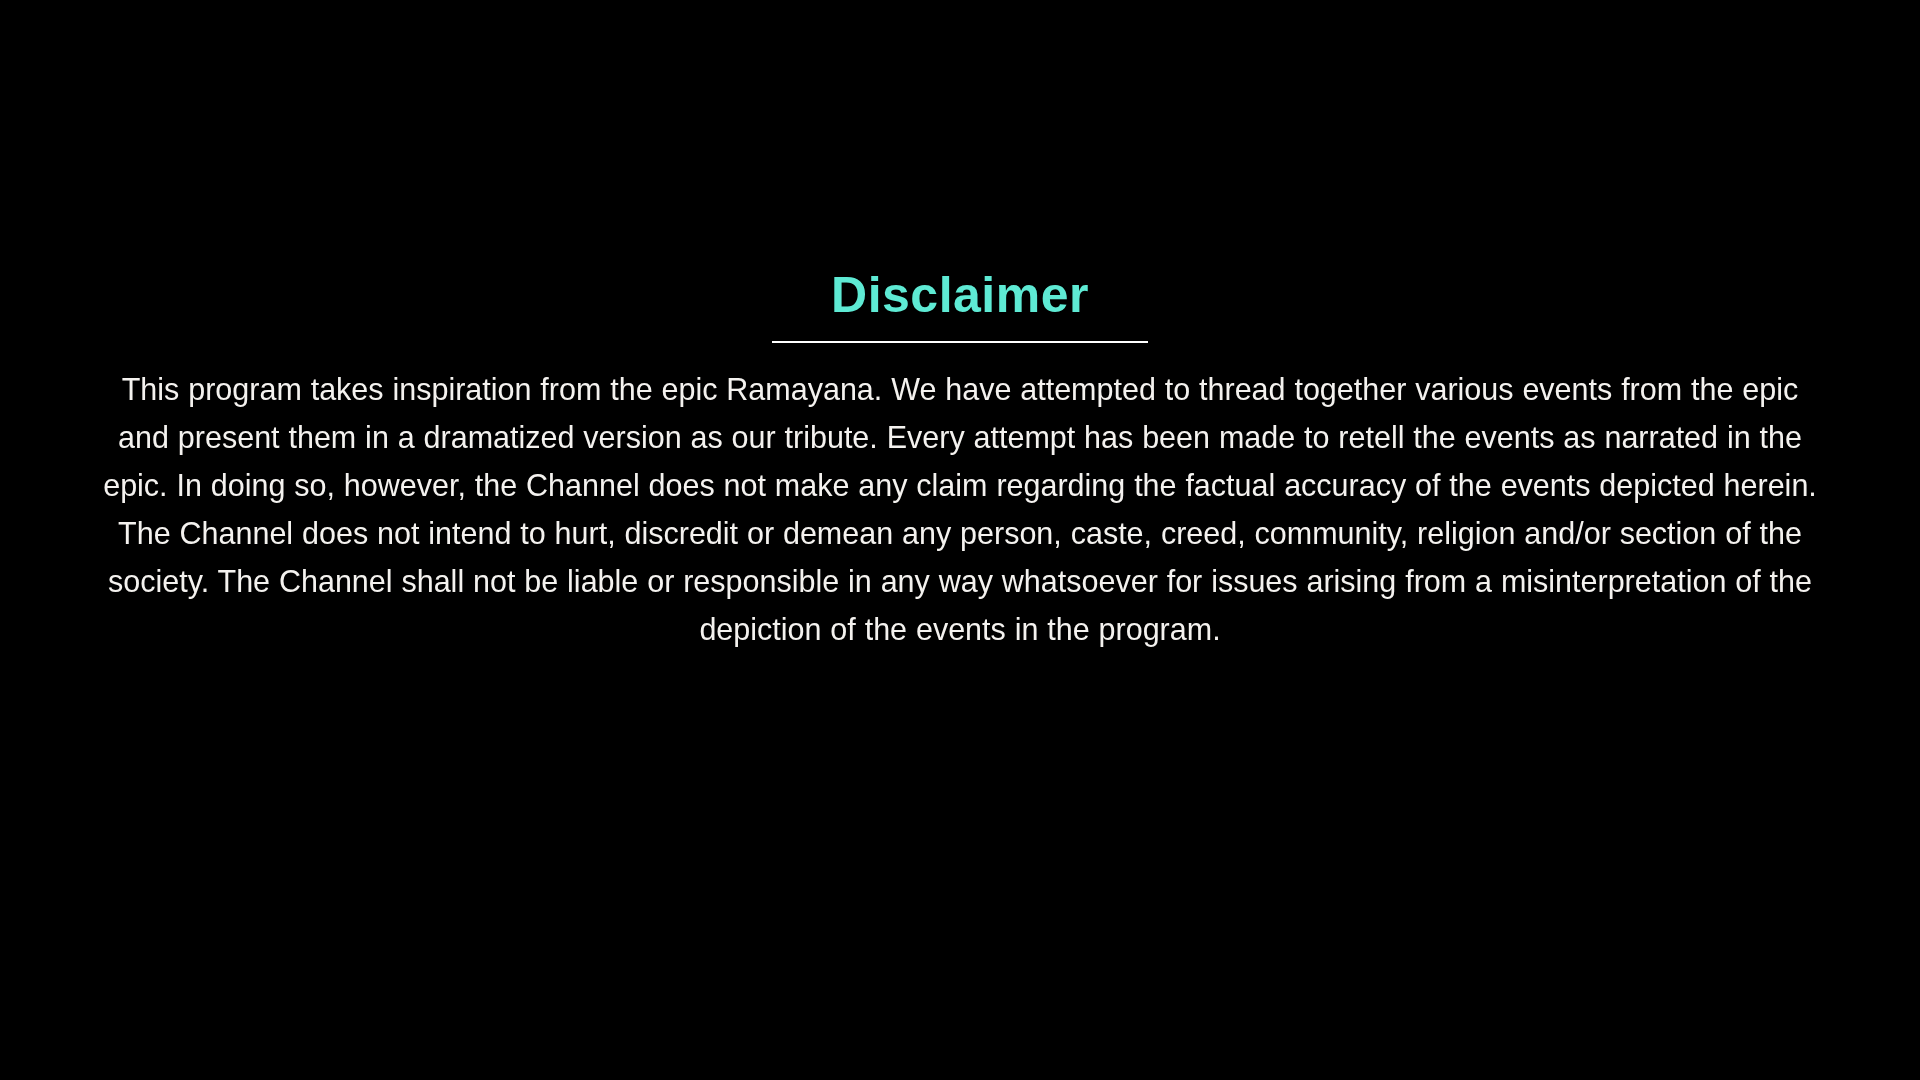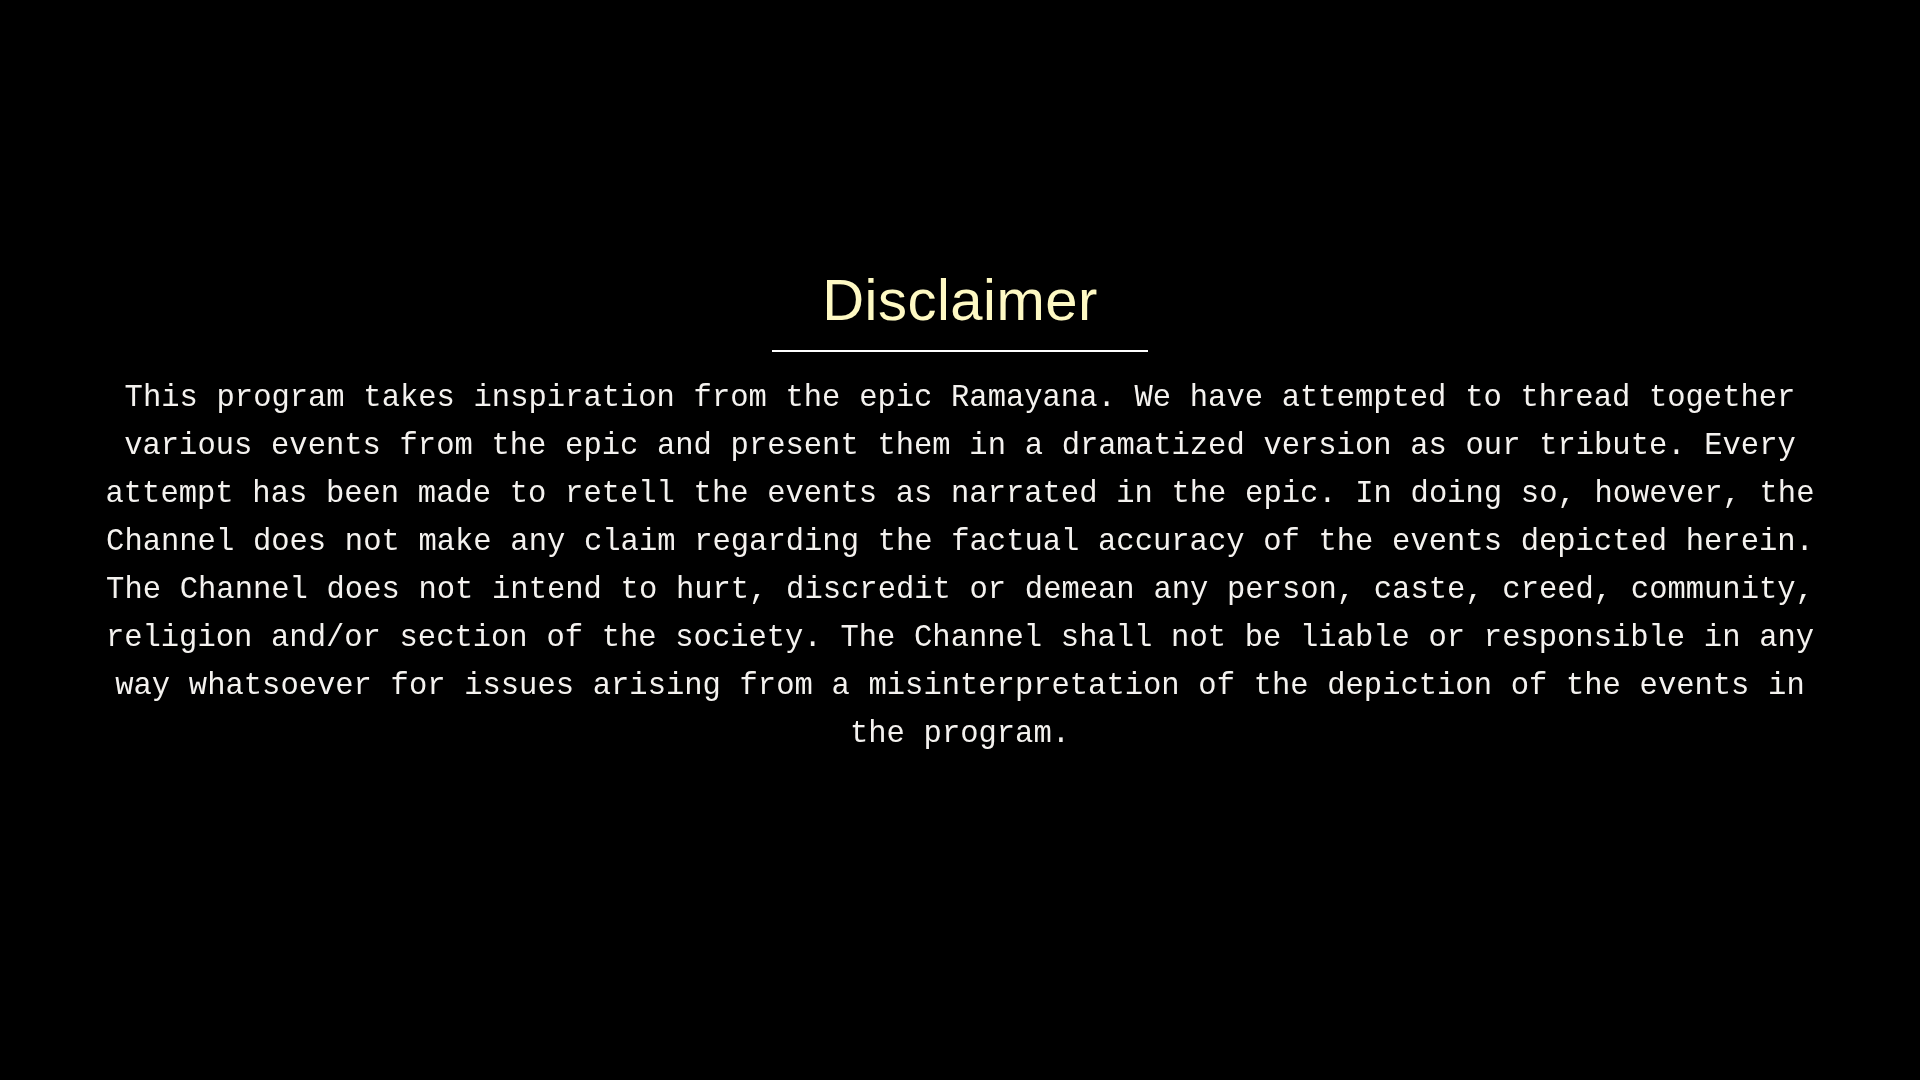--- a/index.html
+++ b/index.html
@@ -23,35 +23,35 @@
   .disclaimer-block {
     position: absolute;
     left: 50%;
     transform: translateX(-50%);
     top: 268px;
     width: 1740px;
     text-align: center;
   }
   .disclaimer-title {
     font-family: "Liberation Sans", sans-serif;
-    font-size: 58px;
-    font-weight: 400;
+    font-size: 50px;
+    font-weight: 700;
     line-height: 1.1;
     letter-spacing: 0.5px;
-    color: #fef9c3;
+    color: #5eead4;
     margin: 0 0 18px 0;
   }
   .title-rule {
     width: 376px;
     height: 2px;
     background: #ffffff;
     margin: 0 auto 22px auto;
   }
   .disclaimer-body {
-    font-family: Liberation Mono, monospace;
+    font-family: Liberation Sans, sans-serif;
     font-size: 30.5px;
     font-weight: 400;
     line-height: 48px;
     color: #f4f2ef;
     margin: 0 auto;
     width: 1720px;
     text-align: center;
     word-spacing: 0.4px;
   }
 </style>

